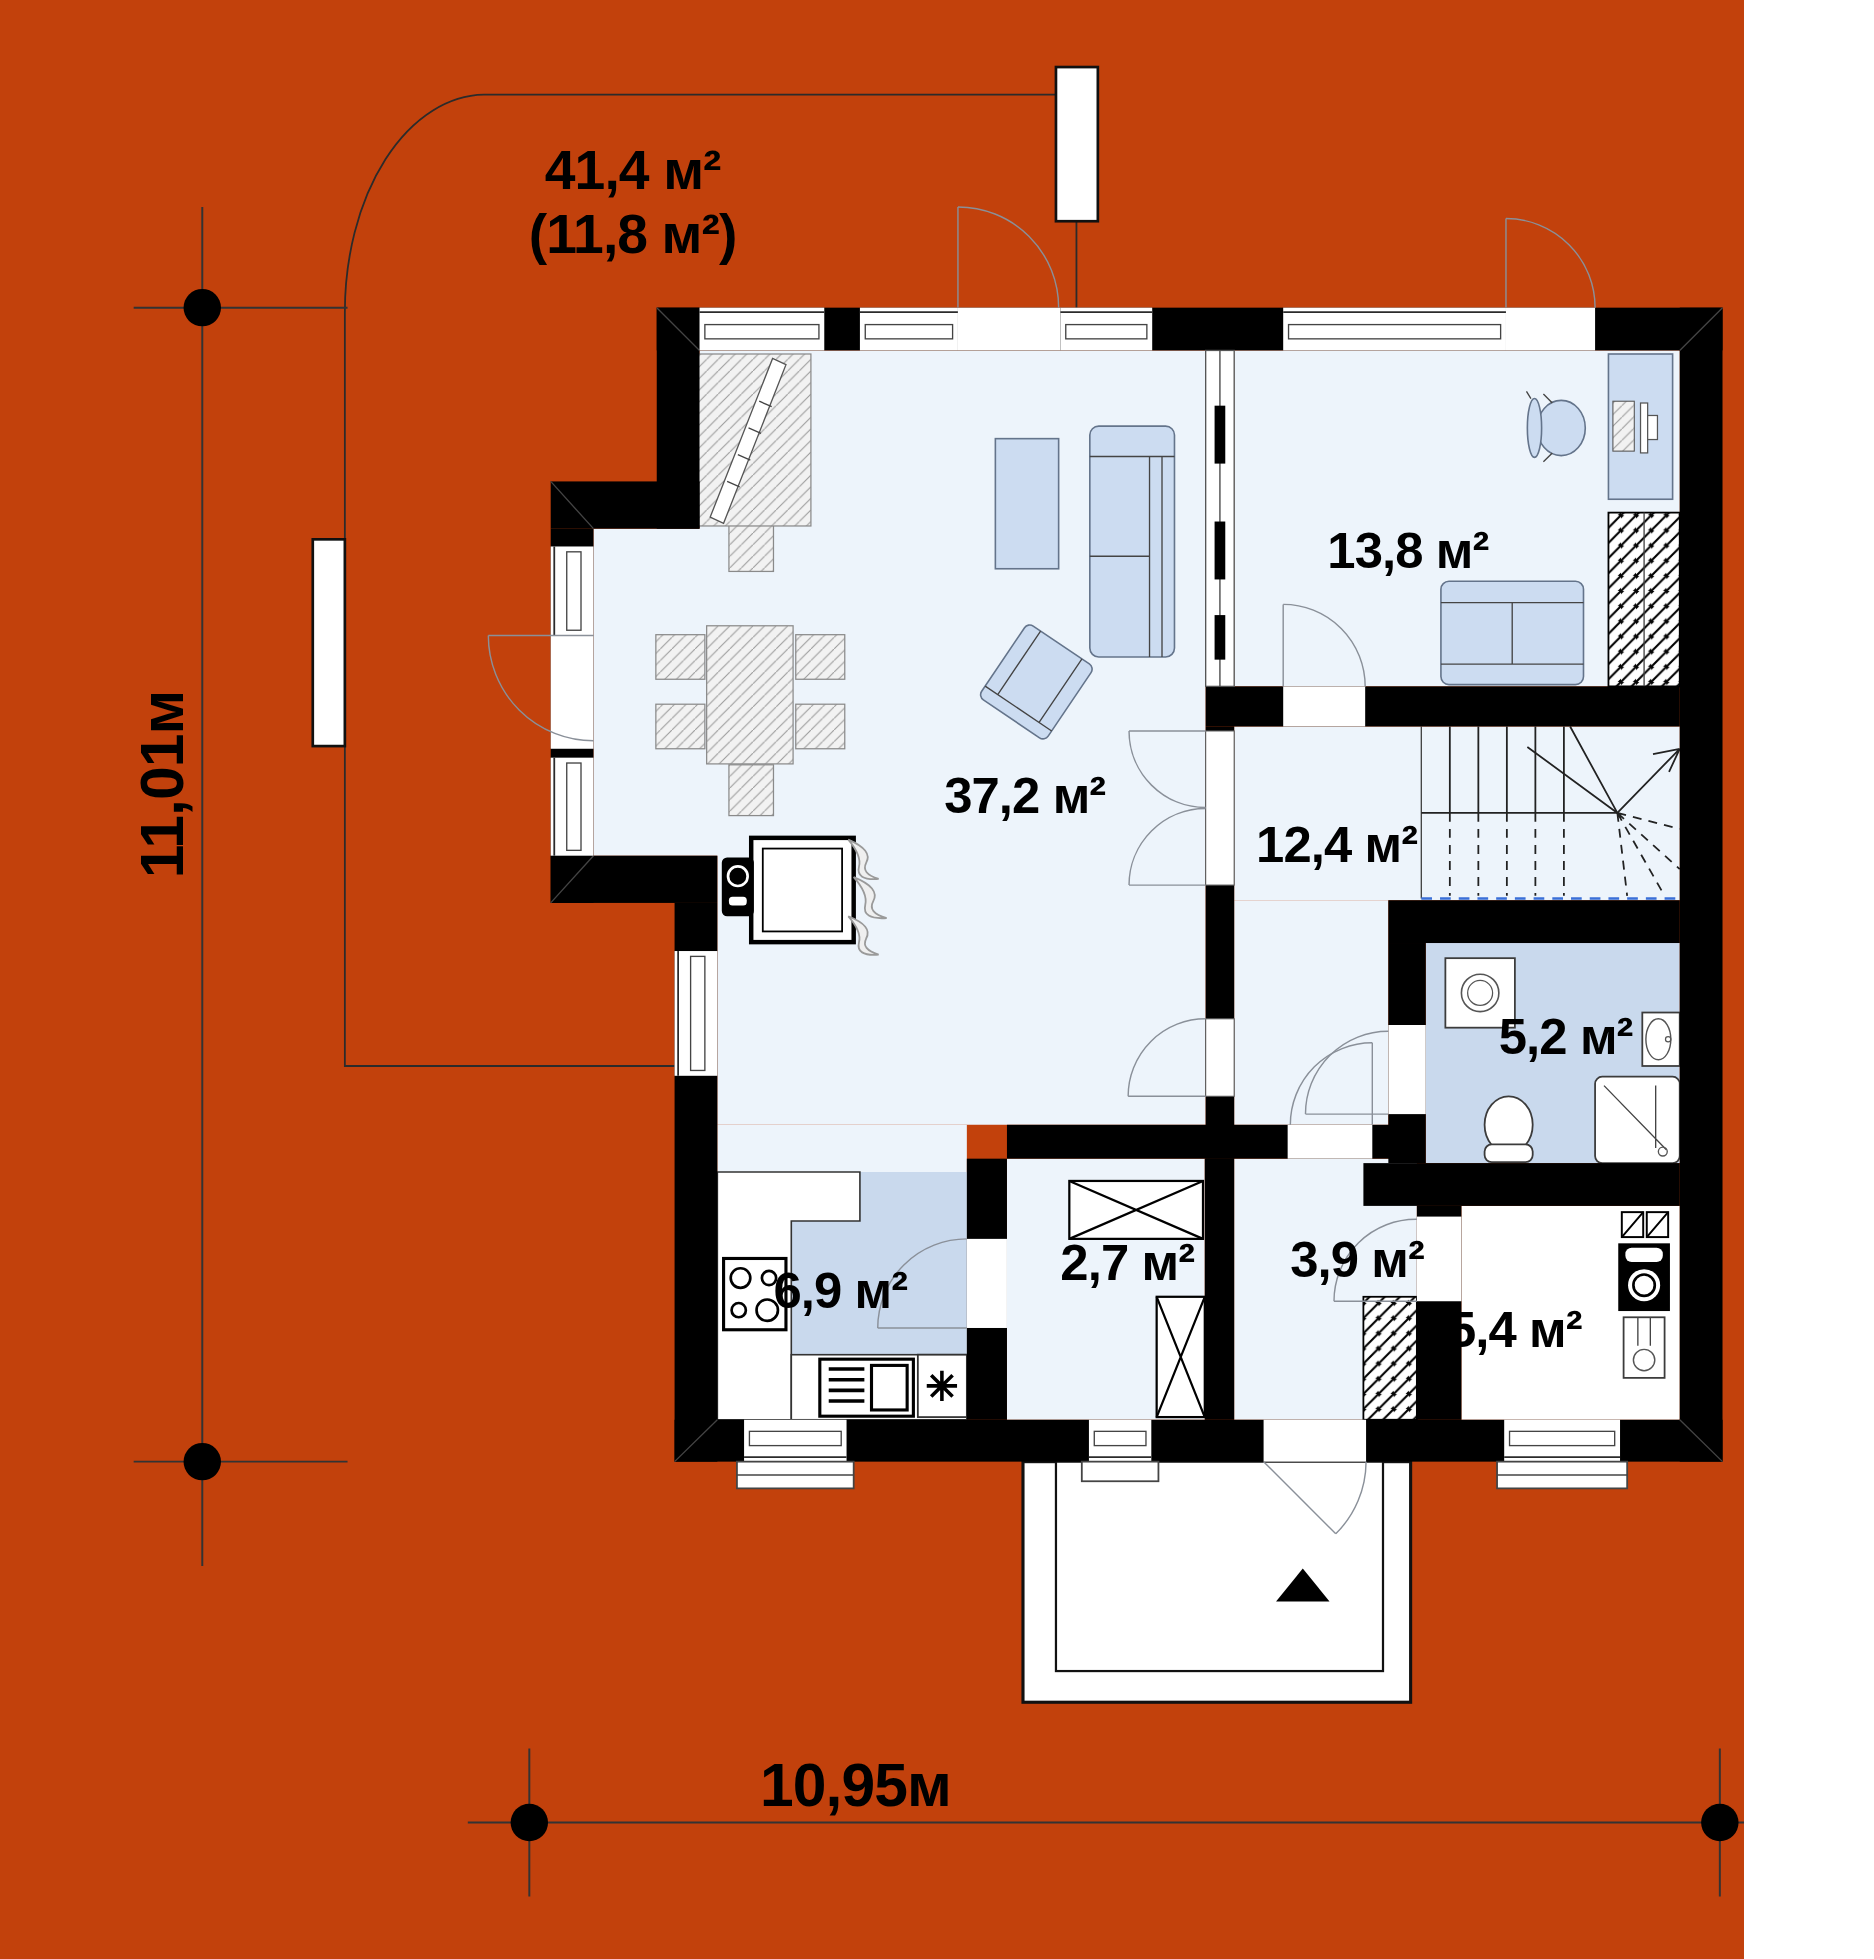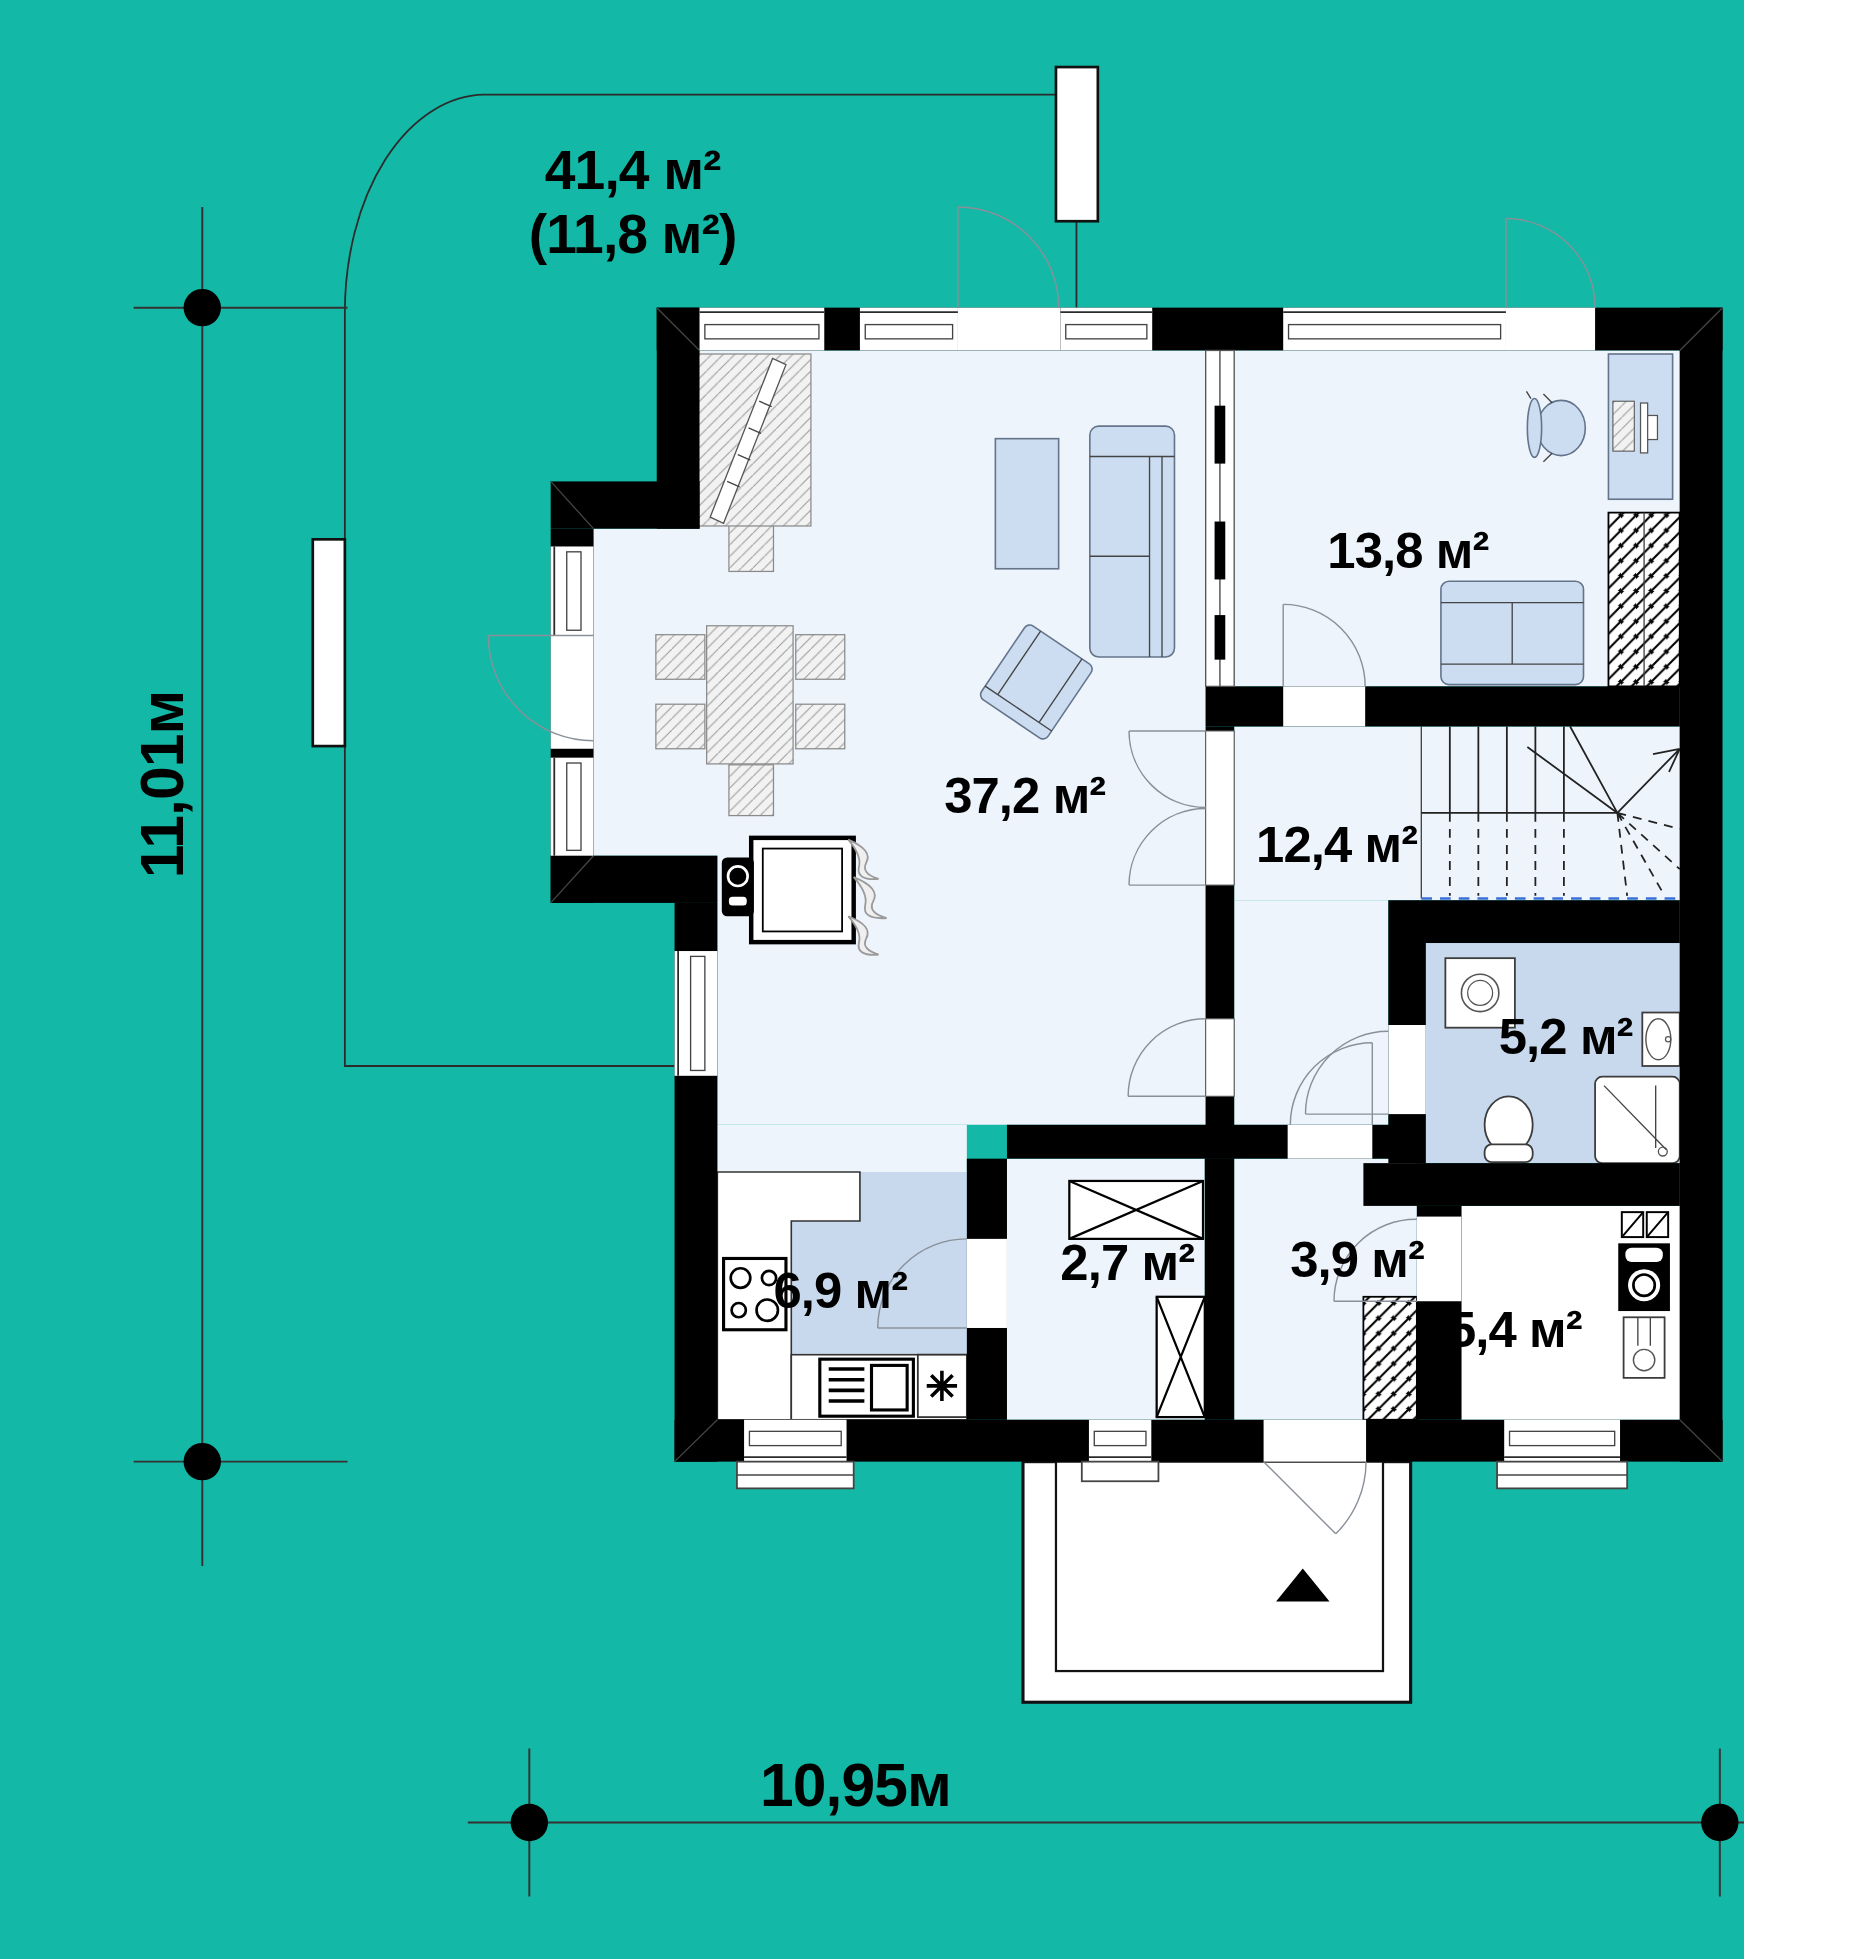--- a/index.html
+++ b/index.html
@@ -1,16 +1,16 @@
 <!DOCTYPE html>
 <html style="font-size:14.3px"><head>
 <meta charset="utf-8">
 <style>
   html,body{margin:0;padding:0;background:#fff;}
-  .canvas{position:relative;width:1744px;height:1960px;background:#14b8a6;overflow:hidden;
+  .canvas{position:relative;width:1744px;height:1960px;background:#c2410c;overflow:hidden;
           font-family:"Liberation Sans", sans-serif;}
   svg{position:absolute;left:0;top:0;}
   
   .wall{fill:#000;}
   .opening{fill:#fff;}
   .floor{fill:#edf4fb;}
   .floorblue{fill:#c9d9ed;}
   .white{fill:#ffffff;}
   .thin{stroke:#2b2b2b;stroke-width:2;fill:none;}
   .thin15{stroke:#444;stroke-width:1.5;fill:none;}

